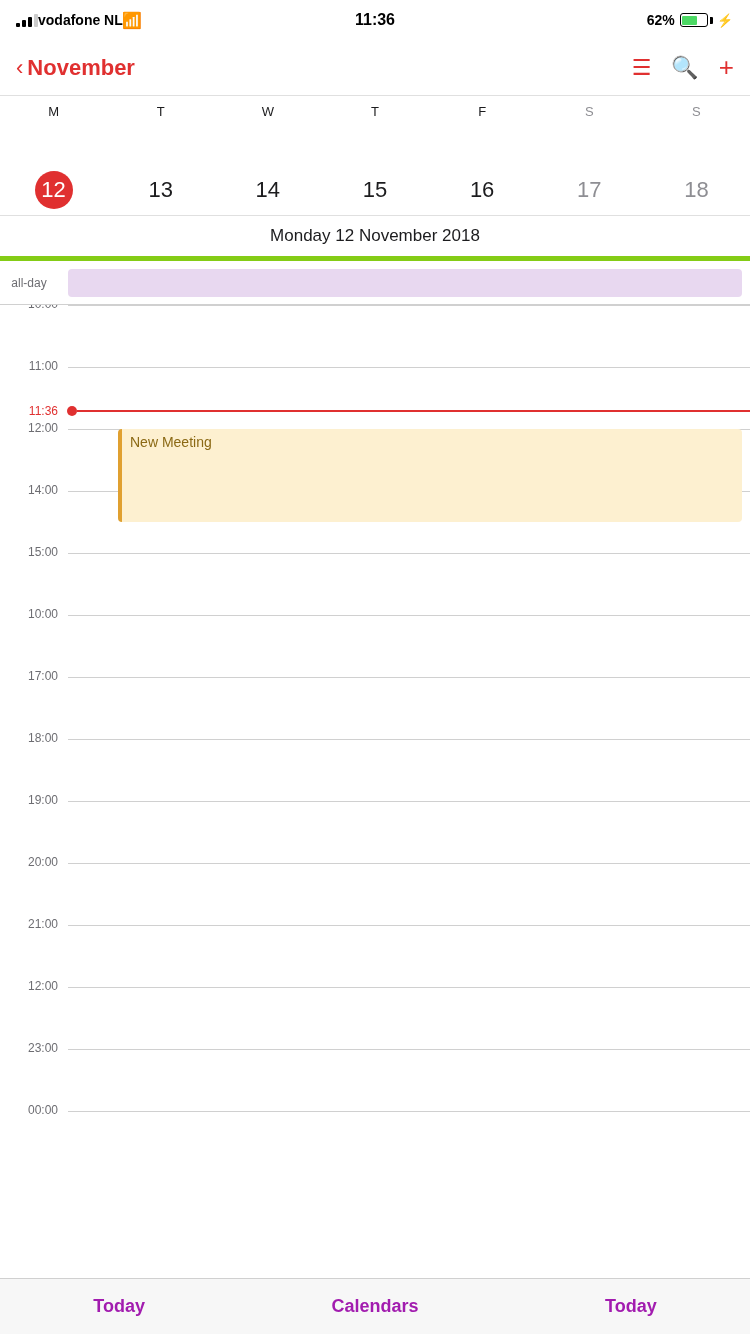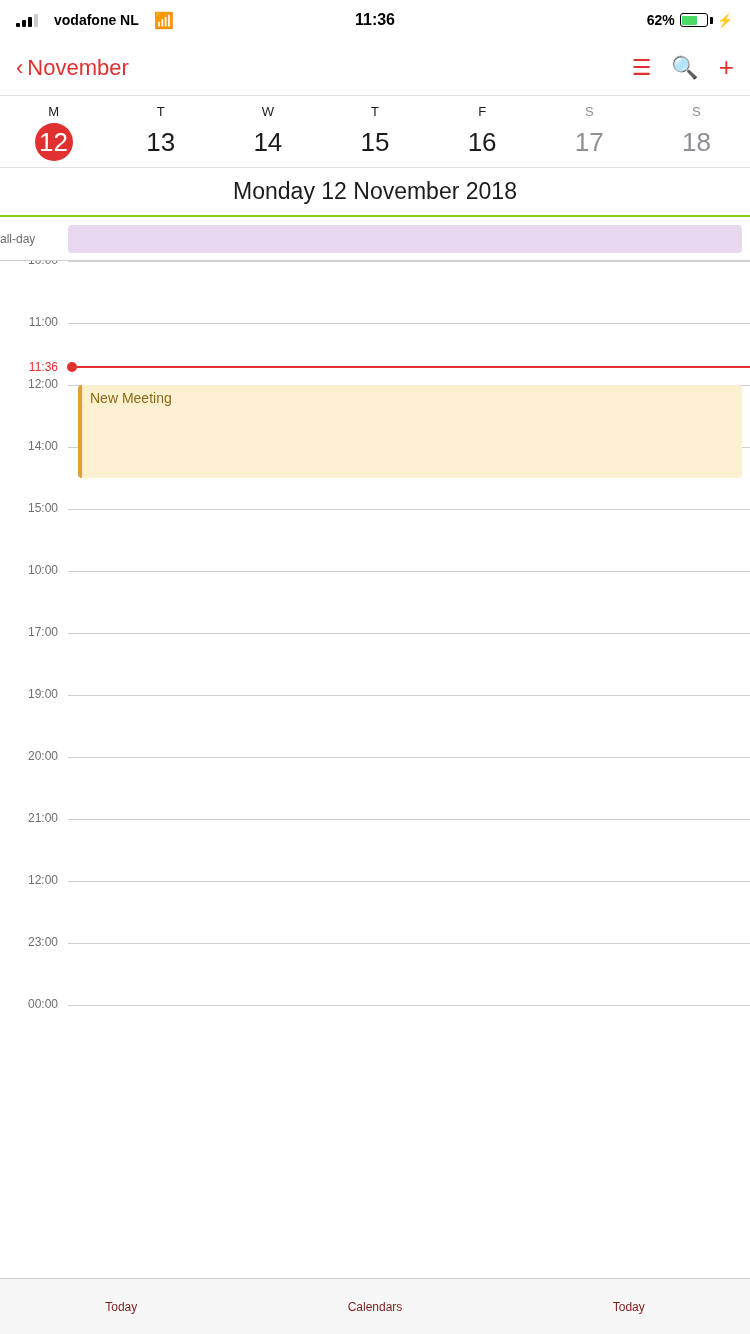--- a/index.html
+++ b/index.html
@@ -17,21 +17,21 @@
     .status-bar {
       height: 40px;
       background: #fff;
       display: flex;
       align-items: center;
       justify-content: space-between;
       padding: 0 16px;
       font-size: 14px;
       font-weight: 600;
     }
-    .status-left { display: flex; align-items: center; gap: 16px; }
+    .status-left { display: flex; align-items: center; gap: 0; }
     .status-time { font-size: 16px; font-weight: 600; position: absolute; left: 50%; transform: translateX(-50%); }
     .status-right { display: flex; align-items: center; gap: 5px; margin-left: auto; }
     .signal-bars { display: flex; align-items: flex-end; gap: 2px; }
     .signal-bar { width: 4px; background: #000; border-radius: 1px; }
     .battery-container { display: flex; align-items: center; gap: 2px; }
     .battery-body { width: 28px; height: 14px; border: 1.5px solid #000; border-radius: 3px; padding: 1.5px; display: flex; align-items: center; position: relative; }
     .battery-fill { height: 100%; background: #4cd964; border-radius: 1px; width: 62%; }
     .battery-tip { width: 3px; height: 7px; background: #000; border-radius: 0 1px 1px 0; }
 
     
@@ -46,21 +46,21 @@
     }
     .nav-back {
       display: flex;
       align-items: center;
       color: #e03030;
       font-size: 20px;
       font-weight: 400;
       cursor: pointer;
     }
     .nav-back-arrow { font-size: 22px; margin-right: 4px; }
-    .nav-title { font-size: 22px; font-weight: 400; color: #e03030; text-align: right; }
+    .nav-title { font-size: 22px; font-weight: 700; color: #e03030; text-align: right; }
     .nav-icons { display: flex; align-items: center; gap: 20px; }
     .nav-icon { color: #e03030; font-size: 24px; cursor: pointer; }
 
     
     .week-header {
       display: flex;
       background: #fff;
       border-bottom: 1px solid #e0e0e0;
       padding: 8px 0 6px 0;
     }
@@ -71,61 +71,62 @@
       align-items: center;
       gap: 4px;
     }
     .day-letter {
       font-size: 13px;
       color: #8e8e93;
       font-weight: 500;
     }
     .day-letter.dark { color: #1c1c1e; }
     .day-number {
-      font-size: 26px;
+      font-size: 22px;
       font-weight: 300;
       color: #1c1c1e;
       width: 38px;
       height: 38px;
       display: flex;
       align-items: center;
       justify-content: center;
       border-radius: 50%;
+      margin-top: 48px;
     }
     .day-number.today {
       background: #e03030;
       color: #fff;
       font-weight: 500;
     }
     .day-number.weekend { color: #8e8e93; }
 
     
     .selected-date-label {
       text-align: center;
-      font-size: 23px;
+      font-size: 17px;
       font-weight: 400;
       color: #1c1c1e;
       padding: 10px 0 10px 0;
       background: #fff;
-      border-bottom: 2px solid #84cc16;
+      border-bottom: 5px solid #84cc16;
     }
 
     
     .all-day-row {
       display: flex;
       align-items: center;
       min-height: 44px;
       border-bottom: 1px solid #d0d0d0;
       background: #fff;
     }
     .all-day-label {
       width: 68px;
       font-size: 12px;
       color: #6d6d72;
-      text-align: left;
+      text-align: center;
       padding-right: 10px;
       flex-shrink: 0;
     }
     .all-day-event {
       flex: 1;
       background: #e8d8f0;
       height: 28px;
       border-radius: 4px;
       margin: 4px 8px 4px 0;
     }
@@ -213,24 +214,24 @@
       left: 0;
       right: 0;
       height: 56px;
       background: #f7f7f7;
       border-top: 1px solid #d0d0d0;
       display: flex;
       align-items: center;
       justify-content: space-around;
     }
     .tab-item {
-      font-size: 12px;
-      color: #7f1d1d;
+      font-size: 18px;
+      color: #a21caf;
       cursor: pointer;
-      font-weight: 400;
+      font-weight: 700;
     }
 
     
     .scroll-area {
       height: calc(1334px - 40px - 56px - 68px - 44px - 48px - 56px);
       overflow-y: scroll;
       overflow-x: hidden;
       position: relative;
     }
     .scroll-area::-webkit-scrollbar { display: none; }
@@ -350,20 +351,24 @@
     <div class="time-row">
       <span class="time-label">10:00</span>
       <div class="time-line"></div>
     </div>
 
     <div class="time-row">
       <span class="time-label">17:00</span>
       <div class="time-line"></div>
     </div>
 
+    <div class="time-row">
+      <span class="time-label">18:00</span>
+      <div class="time-line"></div>
+    </div>
 
     <div class="time-row">
       <span class="time-label">19:00</span>
       <div class="time-line"></div>
     </div>
 
     <div class="time-row">
       <span class="time-label">20:00</span>
       <div class="time-line"></div>
     </div>
@@ -381,21 +386,21 @@
     <div class="time-row">
       <span class="time-label">23:00</span>
       <div class="time-line"></div>
     </div>
 
     <div class="time-row">
       <span class="time-label">00:00</span>
       <div class="time-line"></div>
     </div>
 
-    <div class="event-block" style="top: 124px; height: 93px;">
+    <div class="event-block" style="top: 124px; height: 93px; margin-left: 40px;">
       <span class="event-title">New Meeting</span>
     </div>
 
   </div>
 </div>
 
 <div class="tab-bar">
   <span class="tab-item">Today</span>
   <span class="tab-item">Calendars</span>
   <span class="tab-item">Today</span>

